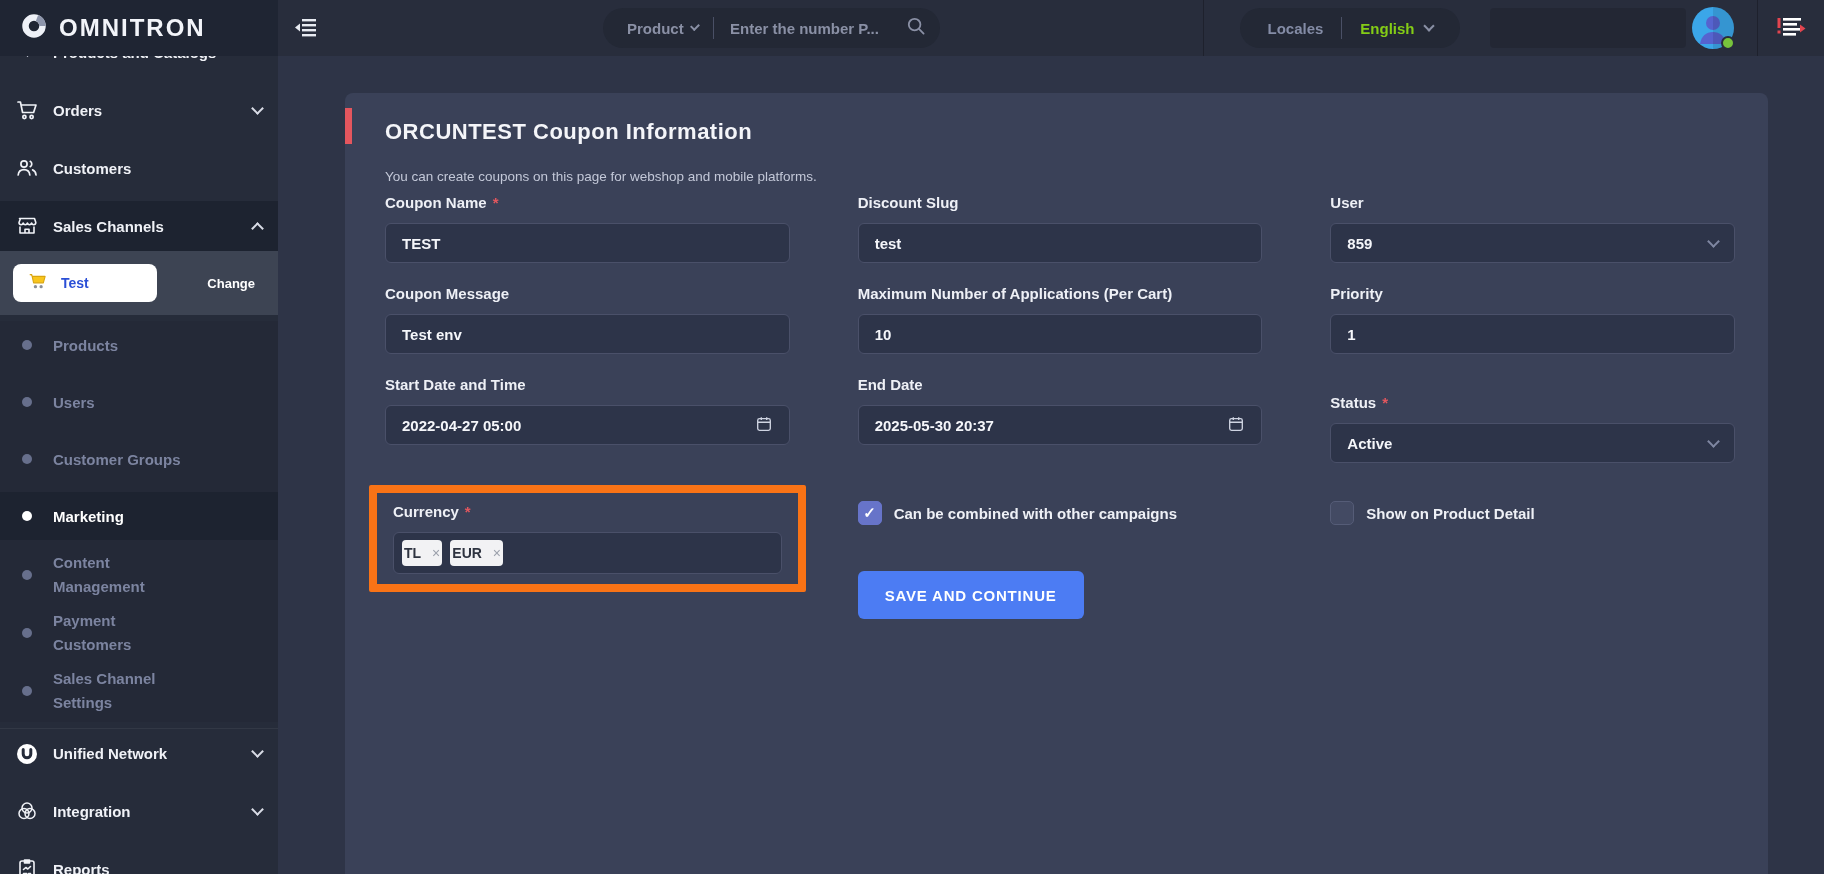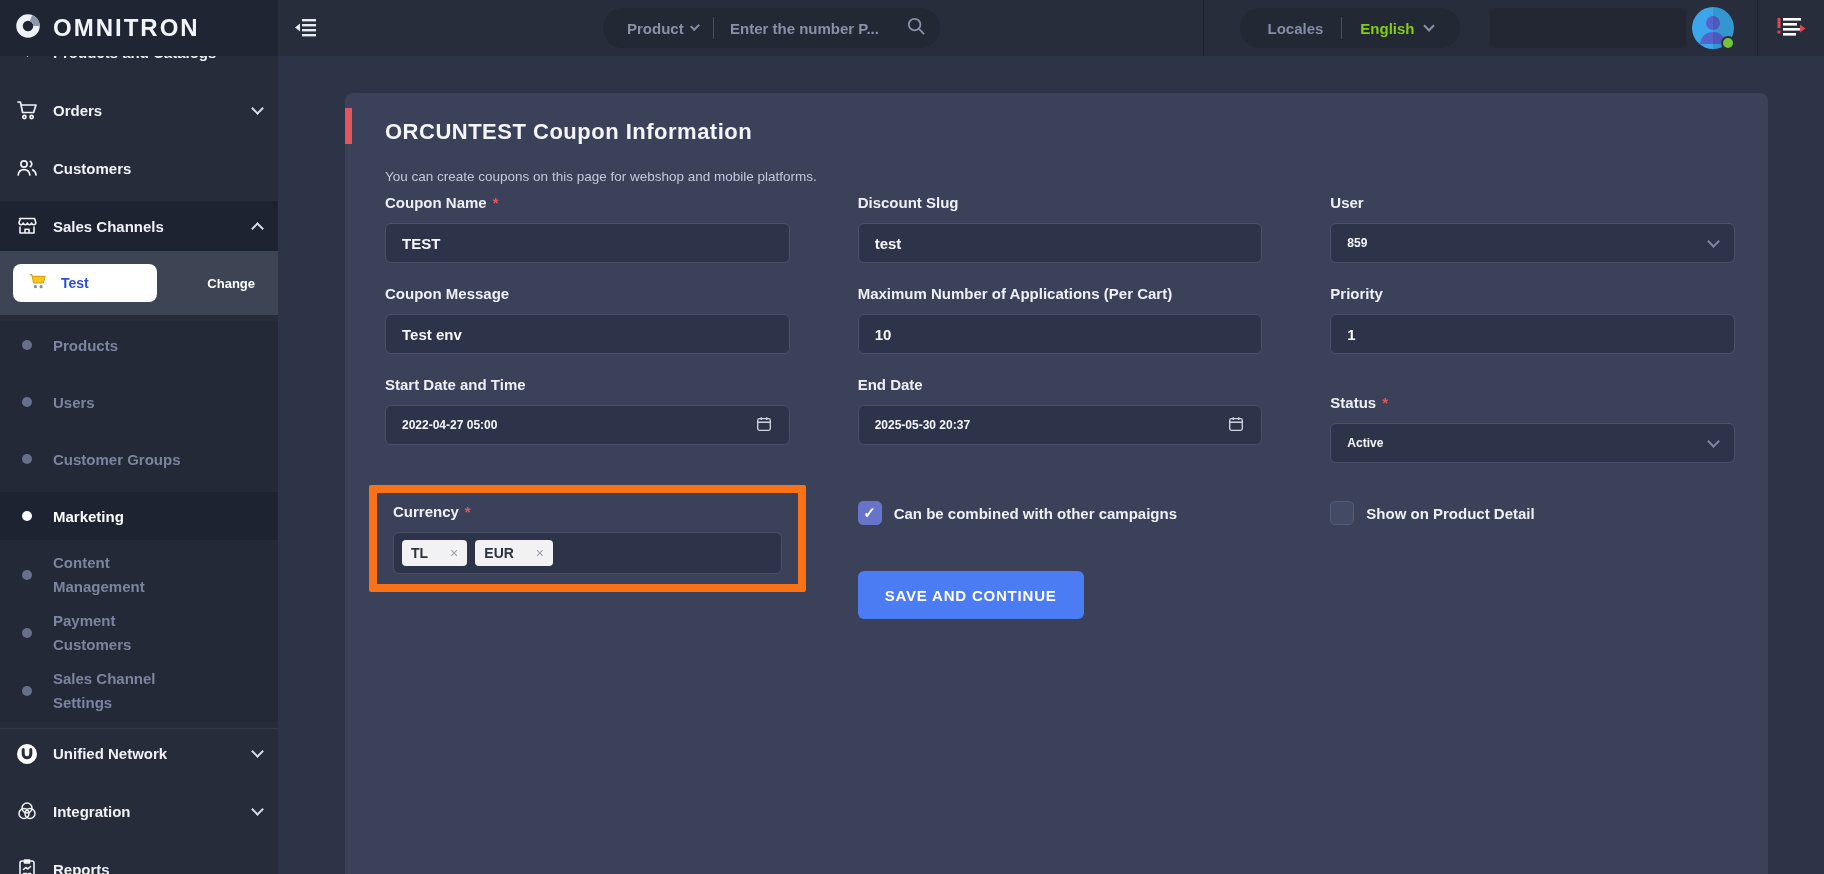--- a/index.html
+++ b/index.html
@@ -3,21 +3,21 @@
 <meta charset="utf-8">
 <style>
   * { margin:0; padding:0; box-sizing:border-box; }
   html,body { width:1824px; height:874px; overflow:hidden; background:#2e3447;
     font-family:"Liberation Sans", sans-serif; }
 
   
   .sidebar { position:absolute; left:0; top:0; width:278px; height:874px;
     background:#262c3a; z-index:5; overflow:hidden; }
   .logo-strip { position:absolute; left:0; top:0; width:278px; height:56px;
-    background:#1f2533; z-index:3; display:flex; align-items:center; padding-left:14px; gap:11px; }
+    background:#1f2533; z-index:3; display:flex; align-items:center; padding-left:20px; gap:11px; }
   .logo-text { color:#f2f4f9; font-size:24px; font-weight:bold; letter-spacing:2px; }
   .nav { position:absolute; top:0; left:0; right:0; }
   .nav-item { height:50px; margin-bottom:8px; display:flex; align-items:center;
     padding:0 16px 0 14px; color:#f0f2f7; font-weight:bold; font-size:15px; gap:13px; }
   .nav-item .ico { width:26px; height:26px; display:flex; align-items:center; justify-content:center; flex:0 0 26px; }
   .nav-item .lbl { flex:1; }
   .nav-first { margin-top:27px; }
   .row-dark { background:#1d2330; margin-bottom:0; }
   .chev { width:9px; height:9px; border-right:2px solid #d9dce6; border-bottom:2px solid #d9dce6;
     transform:rotate(45deg); margin-top:-4px; }
@@ -72,28 +72,28 @@
   .page-sub { margin-top:24px; color:#c3c8d8; font-size:13.5px; }
   .form-grid { margin-top:10px; display:grid; grid-template-columns:1fr 1fr 1fr; column-gap:68px; }
   .fgroup { margin-bottom:22px; }
   .flabel { color:#eef0f6; font-size:15px; font-weight:bold; margin-bottom:12px; display:flex; gap:6px; }
   .req { color:#e2575e; font-weight:bold; }
   .tinput, .fselect, .fdate, .chipbox { width:100%; background:#2d3449; border:1px solid #4a5069;
     border-radius:6px; }
   .tinput { height:40px; color:#f5f6fa; font-size:15px; font-weight:bold; padding:0 16px;
     font-family:"Liberation Sans",sans-serif; outline:none; display:block; }
   .fselect, .fdate { height:40px; display:flex; align-items:center; justify-content:space-between;
-    padding:0 16px; color:#f5f6fa; font-size:12px; font-weight:bold; }
+    padding:0 16px; color:#f5f6fa; font-size:15px; font-weight:bold; }
   .sel-chev { width:9px; height:9px; border-right:2px solid #7f87a2; border-bottom:2px solid #7f87a2;
     transform:rotate(45deg); margin-top:-4px; }
   .pad-align { padding-top:18px; }
   .highlight { margin:0 -16px; border:8px solid #f97316; border-radius:2px; padding:10px 16px 10px; }
   .chipbox { min-height:42px; display:flex; align-items:center; gap:8px; padding:6px 8px; }
-  .chip { background:#f2f2f4; border-radius:4px; padding:5px 9px; display:inline-flex; align-items:center;
-    gap:22px; color:#2e3340; font-size:14px; font-weight:bold; }
+  .chip { background:#f2f2f4; border-radius:4px; padding:5px 2px; display:inline-flex; align-items:center;
+    gap:11px; color:#2e3340; font-size:14px; font-weight:bold; }
   .chip .x { color:#9ba0ab; font-size:14px; font-weight:normal; }
   .cbrow { display:flex; align-items:center; gap:12px; margin-top:16px; }
   .cbox { width:24px; height:24px; border-radius:5px; background:#434a63; border:1px solid #555c77;
     display:flex; align-items:center; justify-content:center; }
   .cbox.checked { background:#6774c9; border-color:#6774c9; color:#ffffff; font-size:15px; font-weight:bold; }
   .cblabel { color:#eef0f6; font-size:15px; font-weight:bold; }
   .save-btn { margin-top:46px; width:226px; height:48px; background:#4c7cf3; border:none; border-radius:6px;
     color:#ffffff; font-size:15px; font-weight:bold; letter-spacing:0.8px;
     font-family:"Liberation Sans",sans-serif; }
 </style>

